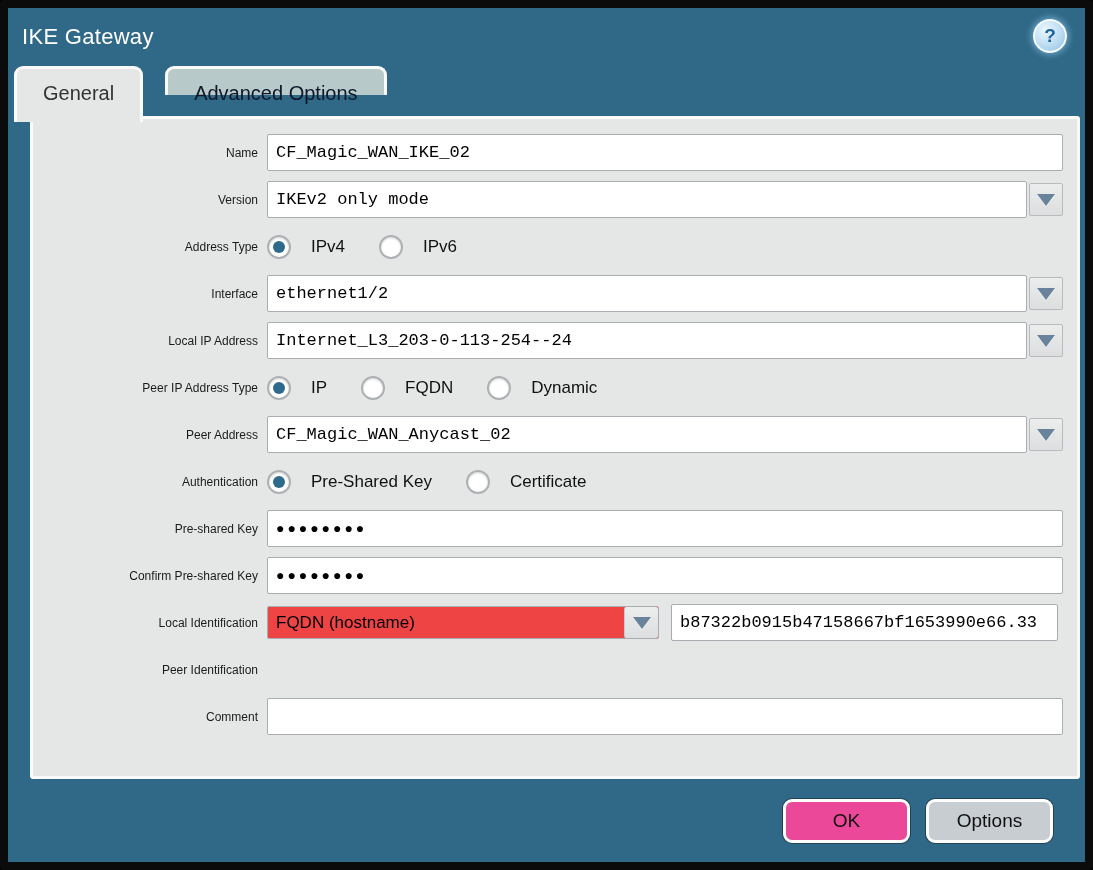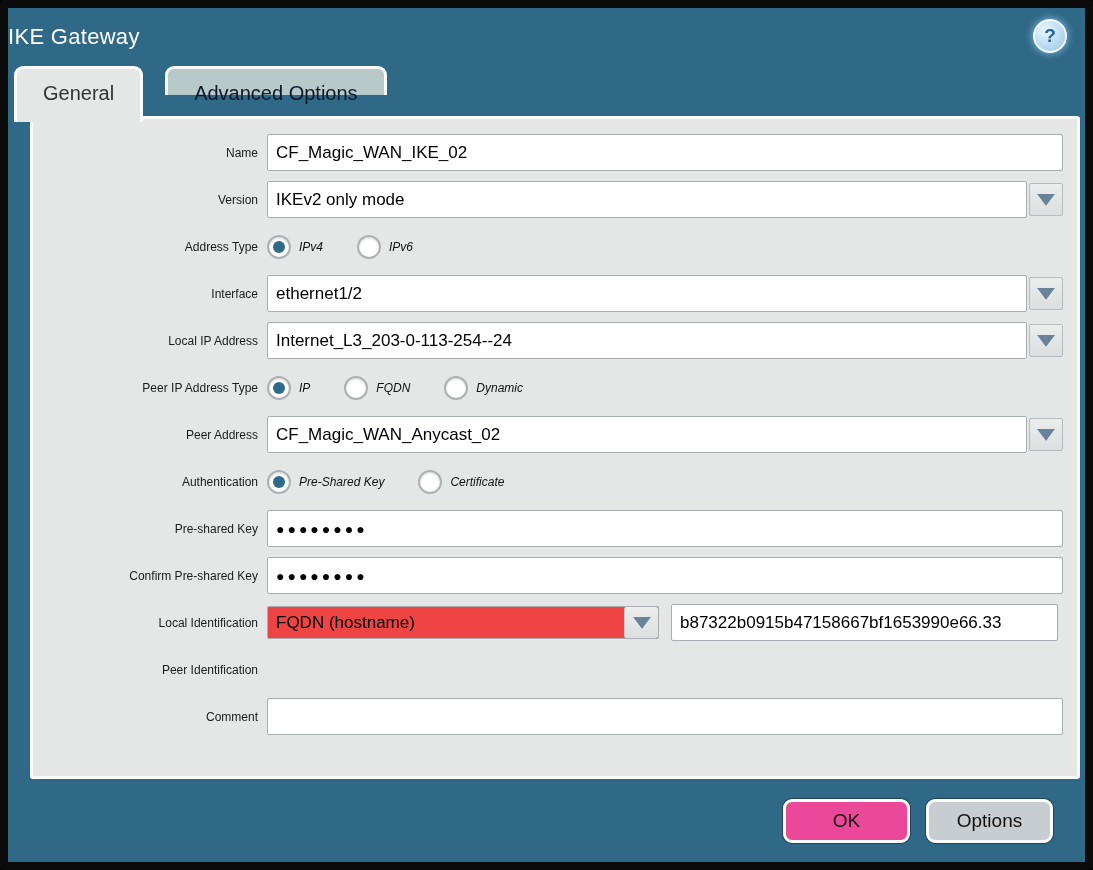--- a/index.html
+++ b/index.html
@@ -1,42 +1,42 @@
 <!DOCTYPE html>
 <html><head>
 <meta charset="utf-8">
 <style>
   html,body{margin:0;padding:0;width:1093px;height:870px;overflow:hidden;
     font-family:"Liberation Sans","DejaVu Sans",sans-serif;background:#000;}
   .dialog{position:relative;width:1093px;height:870px;box-sizing:border-box;
     background:#306887;border:8px solid #0b0b0b;border-radius:4px;}
   
   .titlebar{position:absolute;top:0;left:0;right:0;height:58px;
-    display:flex;align-items:center;}
+    display:flex;align-items:center;padding-left:14px;}
   .title{color:#ffffff;font-size:22px;letter-spacing:.3px;}
   .help{position:absolute;top:11px;right:18px;width:30px;height:30px;border-radius:50%;
     background:radial-gradient(circle at 35% 30%, #eaf6fd 0%, #bcdcf2 55%, #8fc0e0 100%);
     border:2px solid #f4fbff;box-shadow:0 0 6px 2px rgba(150,205,240,.55);
     display:flex;align-items:center;justify-content:center;
     color:#1c64a0;font-size:19px;font-weight:bold;cursor:pointer;}
   
   .tabs{position:absolute;top:58px;left:6px;height:53px;display:flex;gap:22px;align-items:flex-start;}
   .tab{height:29px;line-height:49px;padding:0 26px;font-size:20px;
     border:3px solid #fafafa;border-bottom:none;border-radius:9px 9px 0 0;box-sizing:border-box;
     background:#b7c9c9;color:#0f172a;cursor:pointer;}
   .tab.active{background:#e5e6e6;color:#333333;height:56px;z-index:3;position:relative;}
   
   .panel{position:absolute;top:108px;left:22px;right:5px;height:663px;box-sizing:border-box;
     background:#e5e6e6;border:3px solid #fafafa;border-radius:0 3px 3px 3px;z-index:2;
     padding-top:3px;}
   .row{display:flex;align-items:center;margin:14px 14px 14px 0;height:33px;}
   .lbl{width:225px;flex:none;text-align:right;padding-right:9px;font-size:12px;color:#1b1b1b;}
   .field{flex:1;display:flex;align-items:center;min-width:0;}
   .txt{height:37px;box-sizing:border-box;border:1px solid #a9adb2;background:#fff;
-    padding:4px 8px;font-size:17px;color:#000;font-family:Liberation Sans, sans-serif;
+    padding:4px 8px;font-size:17px;color:#000;font-family:Liberation Mono, monospace;
     border-radius:2px;outline:none;min-width:0;}
   .flex1{flex:1;}
   .pw{font-size:14px;letter-spacing:3px;font-weight:bold;}
   
   .ddbtn{width:34px;height:33px;flex:none;margin-left:2px;box-sizing:border-box;
     background:linear-gradient(#eceded,#dcdedf);border:1px solid #b7bbbe;border-radius:2px;
     display:flex;align-items:center;justify-content:center;cursor:pointer;}
   .arrow{width:0;height:0;border-left:9px solid transparent;border-right:9px solid transparent;
     border-top:12px solid #69839b;filter:drop-shadow(0 1px 0 rgba(255,255,255,.6));}
   
@@ -45,21 +45,21 @@
   .combo-val{flex:1;padding:0 8px;font-size:17px;color:#000;white-space:nowrap;overflow:hidden;}
   .combo .ddbtn{margin:0;height:31px;border:1px solid #b7bbbe;border-right:none;border-top:none;border-bottom:none;
     border-left:1px solid #c6c9cc;}
   .idtxt{flex:1;margin-left:12px;margin-right:5px;white-space:nowrap;overflow:hidden;}
   
   .radio{display:flex;align-items:center;margin-right:34px;cursor:pointer;}
   .rb{width:20px;height:20px;flex:none;border-radius:50%;background:#fff;
     border:2px solid #adb1b4;box-shadow:inset 0 1px 2px rgba(0,0,0,.18);position:relative;}
   .rb.sel::after{content:"";position:absolute;left:4px;top:4px;width:12px;height:12px;
     border-radius:50%;background:#2e6a8b;}
-  .rlabel{margin-left:8px;font-size:12px;color:#111;font-style:italic;}
+  .rlabel{margin-left:20px;font-size:17px;color:#111;}
   
   .footer-btns{position:absolute;right:32px;bottom:19px;display:flex;gap:16px;z-index:2;}
   .btn{width:127px;height:44px;border-radius:9px;border:3px solid #fdfdfd;
     font-size:19px;color:#101010;cursor:pointer;box-shadow:0 0 0 1px rgba(0,0,0,.35);
     font-family:"Liberation Sans","DejaVu Sans",sans-serif;}
   .btn.ok{background:#ec4899;}
   .btn.cancel{background:#c8cdd1;}
 </style>
 </head>
 <body>

